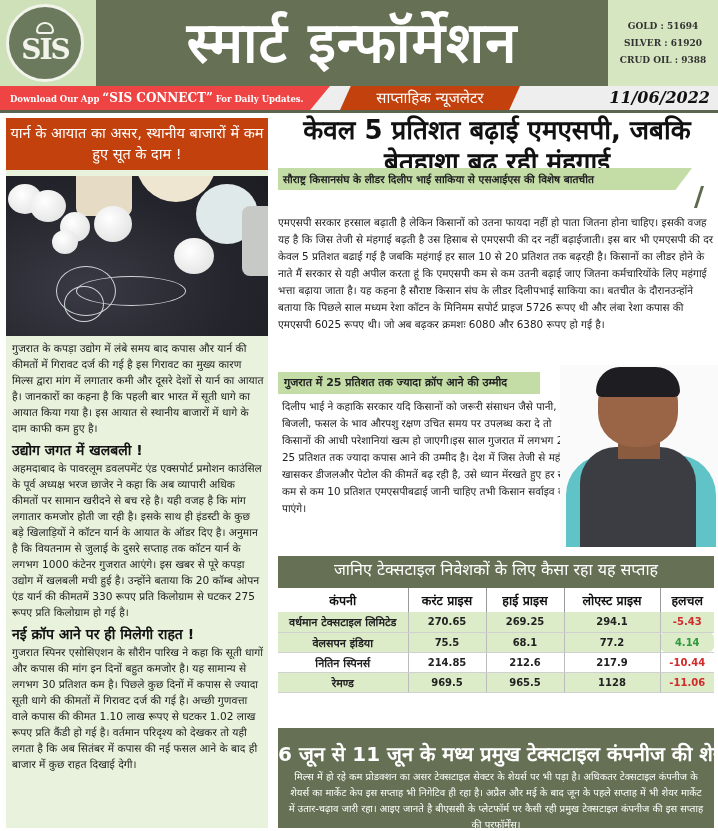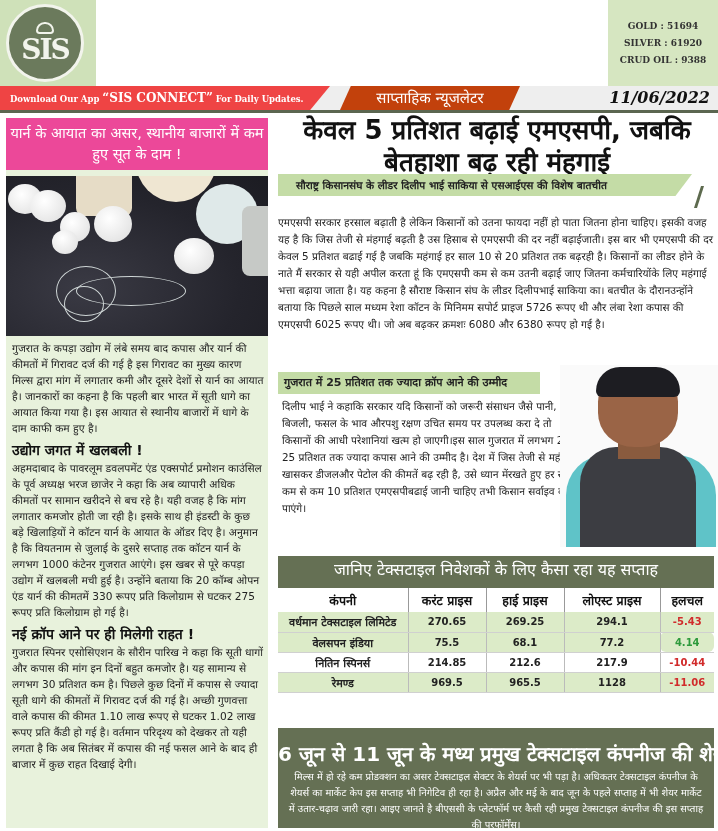--- a/index.html
+++ b/index.html
@@ -17,32 +17,32 @@
   .strip { position: absolute; left: 0; top: 86px; width: 718px; height: 24px; background: #eeeeee; }
   .strip-left { position: absolute; left: 0; top: 86px; width: 330px; height: 24px; background: #ef4444; clip-path: polygon(0 0, 100% 0, 94% 100%, 0 100%); }
   .strip-left .t { position: absolute; left: 10px; top: 5px; color: #fff; font-family: "DejaVu Serif", serif; font-size: 8.5px; font-weight: bold; white-space: nowrap; }
   .strip-left .t .big { font-size: 12px; }
   .strip-mid { position: absolute; left: 340px; top: 86px; width: 180px; height: 24px; background: #c2410c; clip-path: polygon(6% 0, 100% 0, 94% 100%, 0 100%); color: #fff; font-size: 15px; text-align: center; line-height: 24px; }
   .date { position: absolute; right: 8px; top: 86px; height: 24px; line-height: 24px; font-family: "DejaVu Serif", serif; font-style: italic; font-weight: bold; font-size: 16px; color: #111; }
   .rule { position: absolute; left: 0; top: 110px; width: 718px; height: 3px; background: #5b6650; }
 
   
   .left { position: absolute; left: 6px; top: 118px; width: 262px; height: 710px; background: #e8f2dc; }
-  .left-head { position: absolute; left: 0; top: 0; width: 262px; height: 52px; background: #ec4899; color: #fff; font-size: 14.5px; text-align: center; line-height: 21px; padding-top: 5px; }
+  .left-head { position: absolute; left: 0; top: 0; width: 262px; height: 52px; background: #c2410c; color: #fff; font-size: 14.5px; text-align: center; line-height: 21px; padding-top: 5px; }
   .photo-yarn { position: absolute; left: 0; top: 58px; width: 262px; height: 160px; background: radial-gradient(ellipse at 30% 70%, #3a3a44 0%, #24242c 60%, #1c1c22 100%); overflow: hidden; }
   .spool { position: absolute; border-radius: 8px; }
   .ball { position: absolute; border-radius: 50%; background: radial-gradient(circle at 40% 35%, #ffffff, #dcdcdc); }
   .thread { position: absolute; border: 1px solid #cfd6d6; border-radius: 50%; }
   .left-body { position: absolute; left: 6px; top: 222px; width: 252px; font-size: 10.6px; line-height: 16px; color: #222; }
   .left-body p { margin-bottom: 4px; }
   .left-body h3 { font-size: 14px; font-weight: bold; margin: 6px 0 2px 0; color: #111; }
 
   
   .headline { position: absolute; left: 276px; top: 114px; width: 442px; text-align: center; font-size: 26px; font-weight: bold; line-height: 32px; color: #111; }
-  .sub-bar { position: absolute; left: 278px; top: 174px; width: 414px; height: 22px; background: #c4dca6; clip-path: polygon(0 0, 100% 0, 96% 100%, 0 100%); font-size: 10.5px; font-weight: bold; color: #222; padding-left: 18px; line-height: 22px; white-space: nowrap; }
+  .sub-bar { position: absolute; left: 278px; top: 168px; width: 414px; height: 22px; background: #c4dca6; clip-path: polygon(0 0, 100% 0, 96% 100%, 0 100%); font-size: 10.5px; font-weight: bold; color: #222; padding-left: 5px; line-height: 22px; white-space: nowrap; }
   .sub-slash { position: absolute; left: 694px; top: 186px; width: 10px; height: 22px; background: #5d6a4e; clip-path: polygon(70% 0, 100% 0, 30% 100%, 0 100%); }
   .body1 { position: absolute; left: 278px; top: 214px; width: 436px; font-size: 10.4px; line-height: 17px; color: #222; }
   .sub-bar2 { position: absolute; left: 278px; top: 372px; width: 262px; height: 22px; background: #c4dca6; font-size: 11px; font-weight: bold; color: #222; padding-left: 6px; line-height: 22px; white-space: nowrap; }
   .body2 { position: absolute; left: 282px; top: 398px; width: 300px; font-size: 10.4px; line-height: 17px; color: #222; }
   .photo-man { position: absolute; left: 560px; top: 365px; width: 158px; height: 182px; overflow: hidden; background: #fafafa; }
   .man-shirt { position: absolute; left: 6px; top: 90px; width: 150px; height: 100px; background: #5fc3c8; border-radius: 40px 40px 0 0; }
   .man-vest { position: absolute; left: 20px; top: 82px; width: 116px; height: 110px; background: #3c3d42; border-radius: 36px 36px 0 0; }
   .man-neck { position: absolute; left: 58px; top: 68px; width: 42px; height: 26px; background: #8a5b3e; }
   .man-head { position: absolute; left: 38px; top: 6px; width: 80px; height: 76px; background: #9a6446; border-radius: 40% 40% 45% 45%; }
   .man-hair { position: absolute; left: 36px; top: 2px; width: 84px; height: 30px; background: #1d1d22; border-radius: 40px 40px 10px 10px; }
@@ -64,20 +64,21 @@
 </style>
 </head>
 <body>
 
 <div class="header">
   <div class="logo-bg"></div>
   <div class="logo">
     <div class="cotton"></div>
     <div class="mark">SIS</div>
   </div>
+  <div class="title-main">स्मार्ट इन्फॉर्मेशन</div>
   <div class="metals">
     <div>GOLD : 51694</div>
     <div>SILVER : 61920</div>
     <div>CRUD OIL : 9388</div>
   </div>
   <div class="strip"></div>
   <div class="strip-left">
     <span class="t">
       <span>Download Our App </span><span class="big">“SIS CONNECT”</span><span> For Daily Updates.</span>
     </span>

